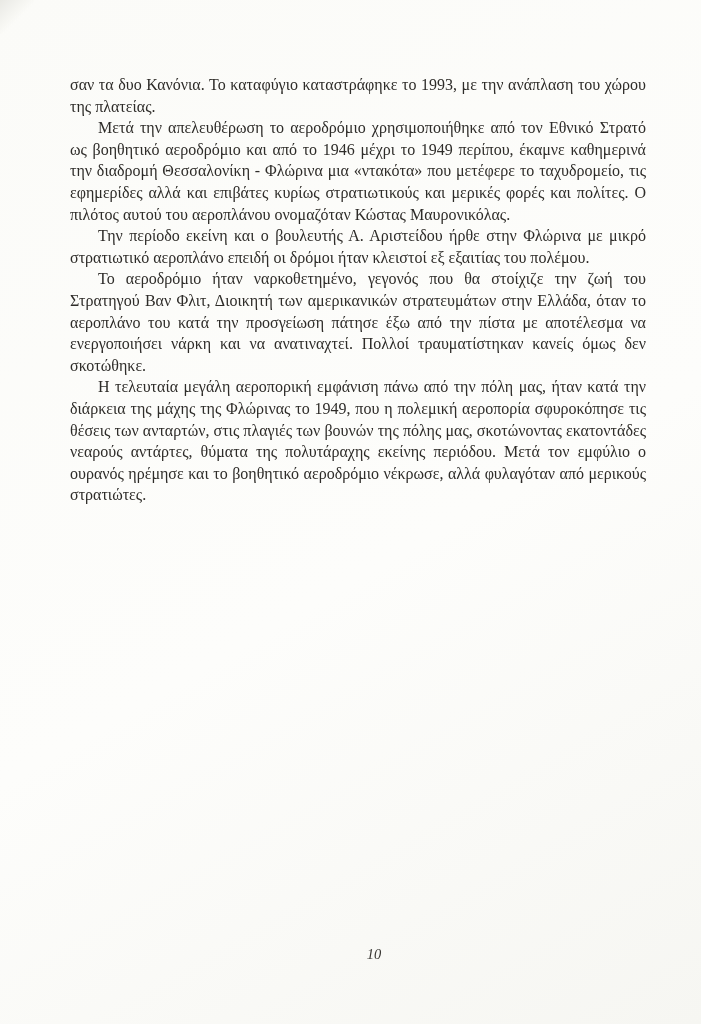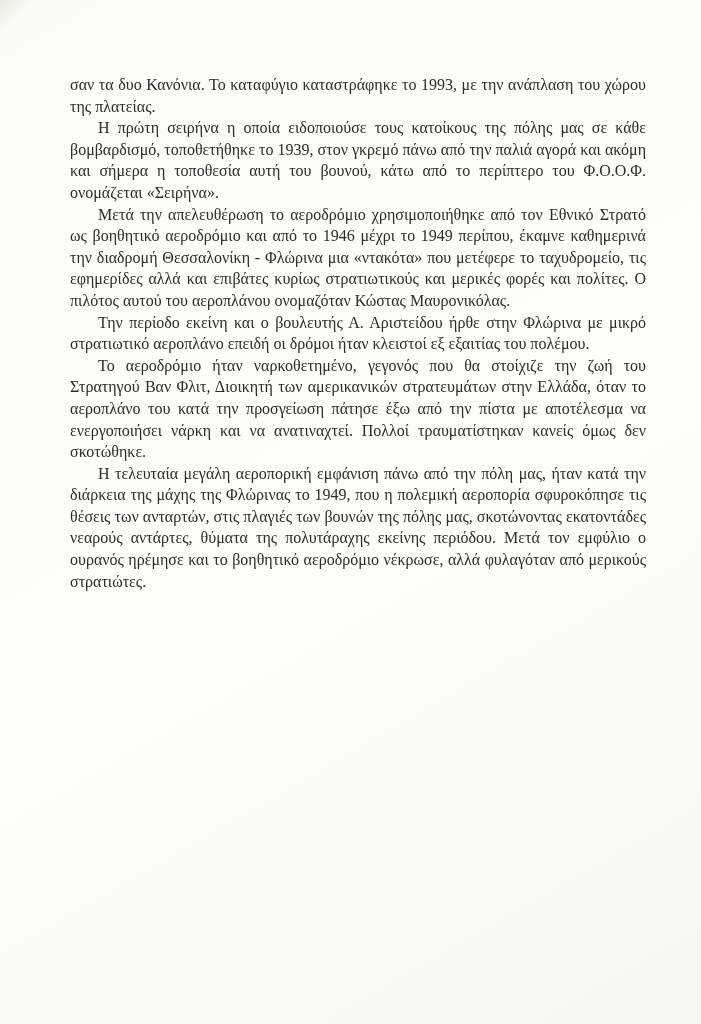--- a/index.html
+++ b/index.html
@@ -61,20 +61,20 @@
   }
 </style>
 </head>
 <body>
 
 <div class="page">
   <div class="corner-artifact"></div>
 
   <div class="text-block">
     <p class="para no-indent">σαν τα δυο Κανόνια. Το καταφύγιο καταστράφηκε το 1993, με την ανάπλαση του χώρου της πλατείας.</p>
-    <p class="para">Η πρώτη σειρήνα η οποία ειδοποιούσε τους κατοίκους της πόλης μας σε κάθε βομβαρδισμό, τοποθετήθηκε το 1939, στον γκρεμό πάνω από την παλιά αγορά και ακόμη και σήμερα η τοποθεσία αυτή του βουνού, κάτω από το περίπτερο του Φ.Ο.Ο.Φ. ονομάζεται «Σειρήνα».</p>
     <p class="para">Μετά την απελευθέρωση το αεροδρόμιο χρησιμοποιήθηκε από τον Εθνικό Στρατό ως βοηθητικό αεροδρόμιο και από το 1946 μέχρι το 1949 περίπου, έκαμνε καθημερινά την διαδρομή Θεσσαλονίκη - Φλώρινα μια «ντακότα» που μετέφερε το ταχυδρομείο, τις εφημερίδες αλλά και επιβάτες κυρίως στρατιωτικούς και μερικές φορές και πολίτες. Ο πιλότος αυτού του αεροπλάνου ονομαζόταν Κώστας Μαυρονικόλας.</p>
     <p class="para">Την περίοδο εκείνη και ο βουλευτής Α. Αριστείδου ήρθε στην Φλώρινα με μικρό στρατιωτικό αεροπλάνο επειδή οι δρόμοι ήταν κλειστοί εξ εξαιτίας του πολέμου.</p>
     <p class="para">Το αεροδρόμιο ήταν ναρκοθετημένο, γεγονός που θα στοίχιζε την ζωή του Στρατηγού Βαν Φλιτ, Διοικητή των αμερικανικών στρατευμάτων στην Ελλάδα, όταν το αεροπλάνο του κατά την προσγείωση πάτησε έξω από την πίστα με αποτέλεσμα να ενεργοποιήσει νάρκη και να ανατιναχτεί. Πολλοί τραυματίστηκαν κανείς όμως δεν σκοτώθηκε.</p>
     <p class="para">Η τελευταία μεγάλη αεροπορική εμφάνιση πάνω από την πόλη μας, ήταν κατά την διάρκεια της μάχης της Φλώρινας το 1949, που η πολεμική αεροπορία σφυροκόπησε τις θέσεις των ανταρτών, στις πλαγιές των βουνών της πόλης μας, σκοτώνοντας εκατοντάδες νεαρούς αντάρτες, θύματα της πολυτάραχης εκείνης περιόδου. Μετά τον εμφύλιο ο ουρανός ηρέμησε και το βοηθητικό αεροδρόμιο νέκρωσε, αλλά φυλαγόταν από μερικούς στρατιώτες.</p>
   </div>
 
+  <div class="page-number">10</div>
 </div>
 
 </body></html>

